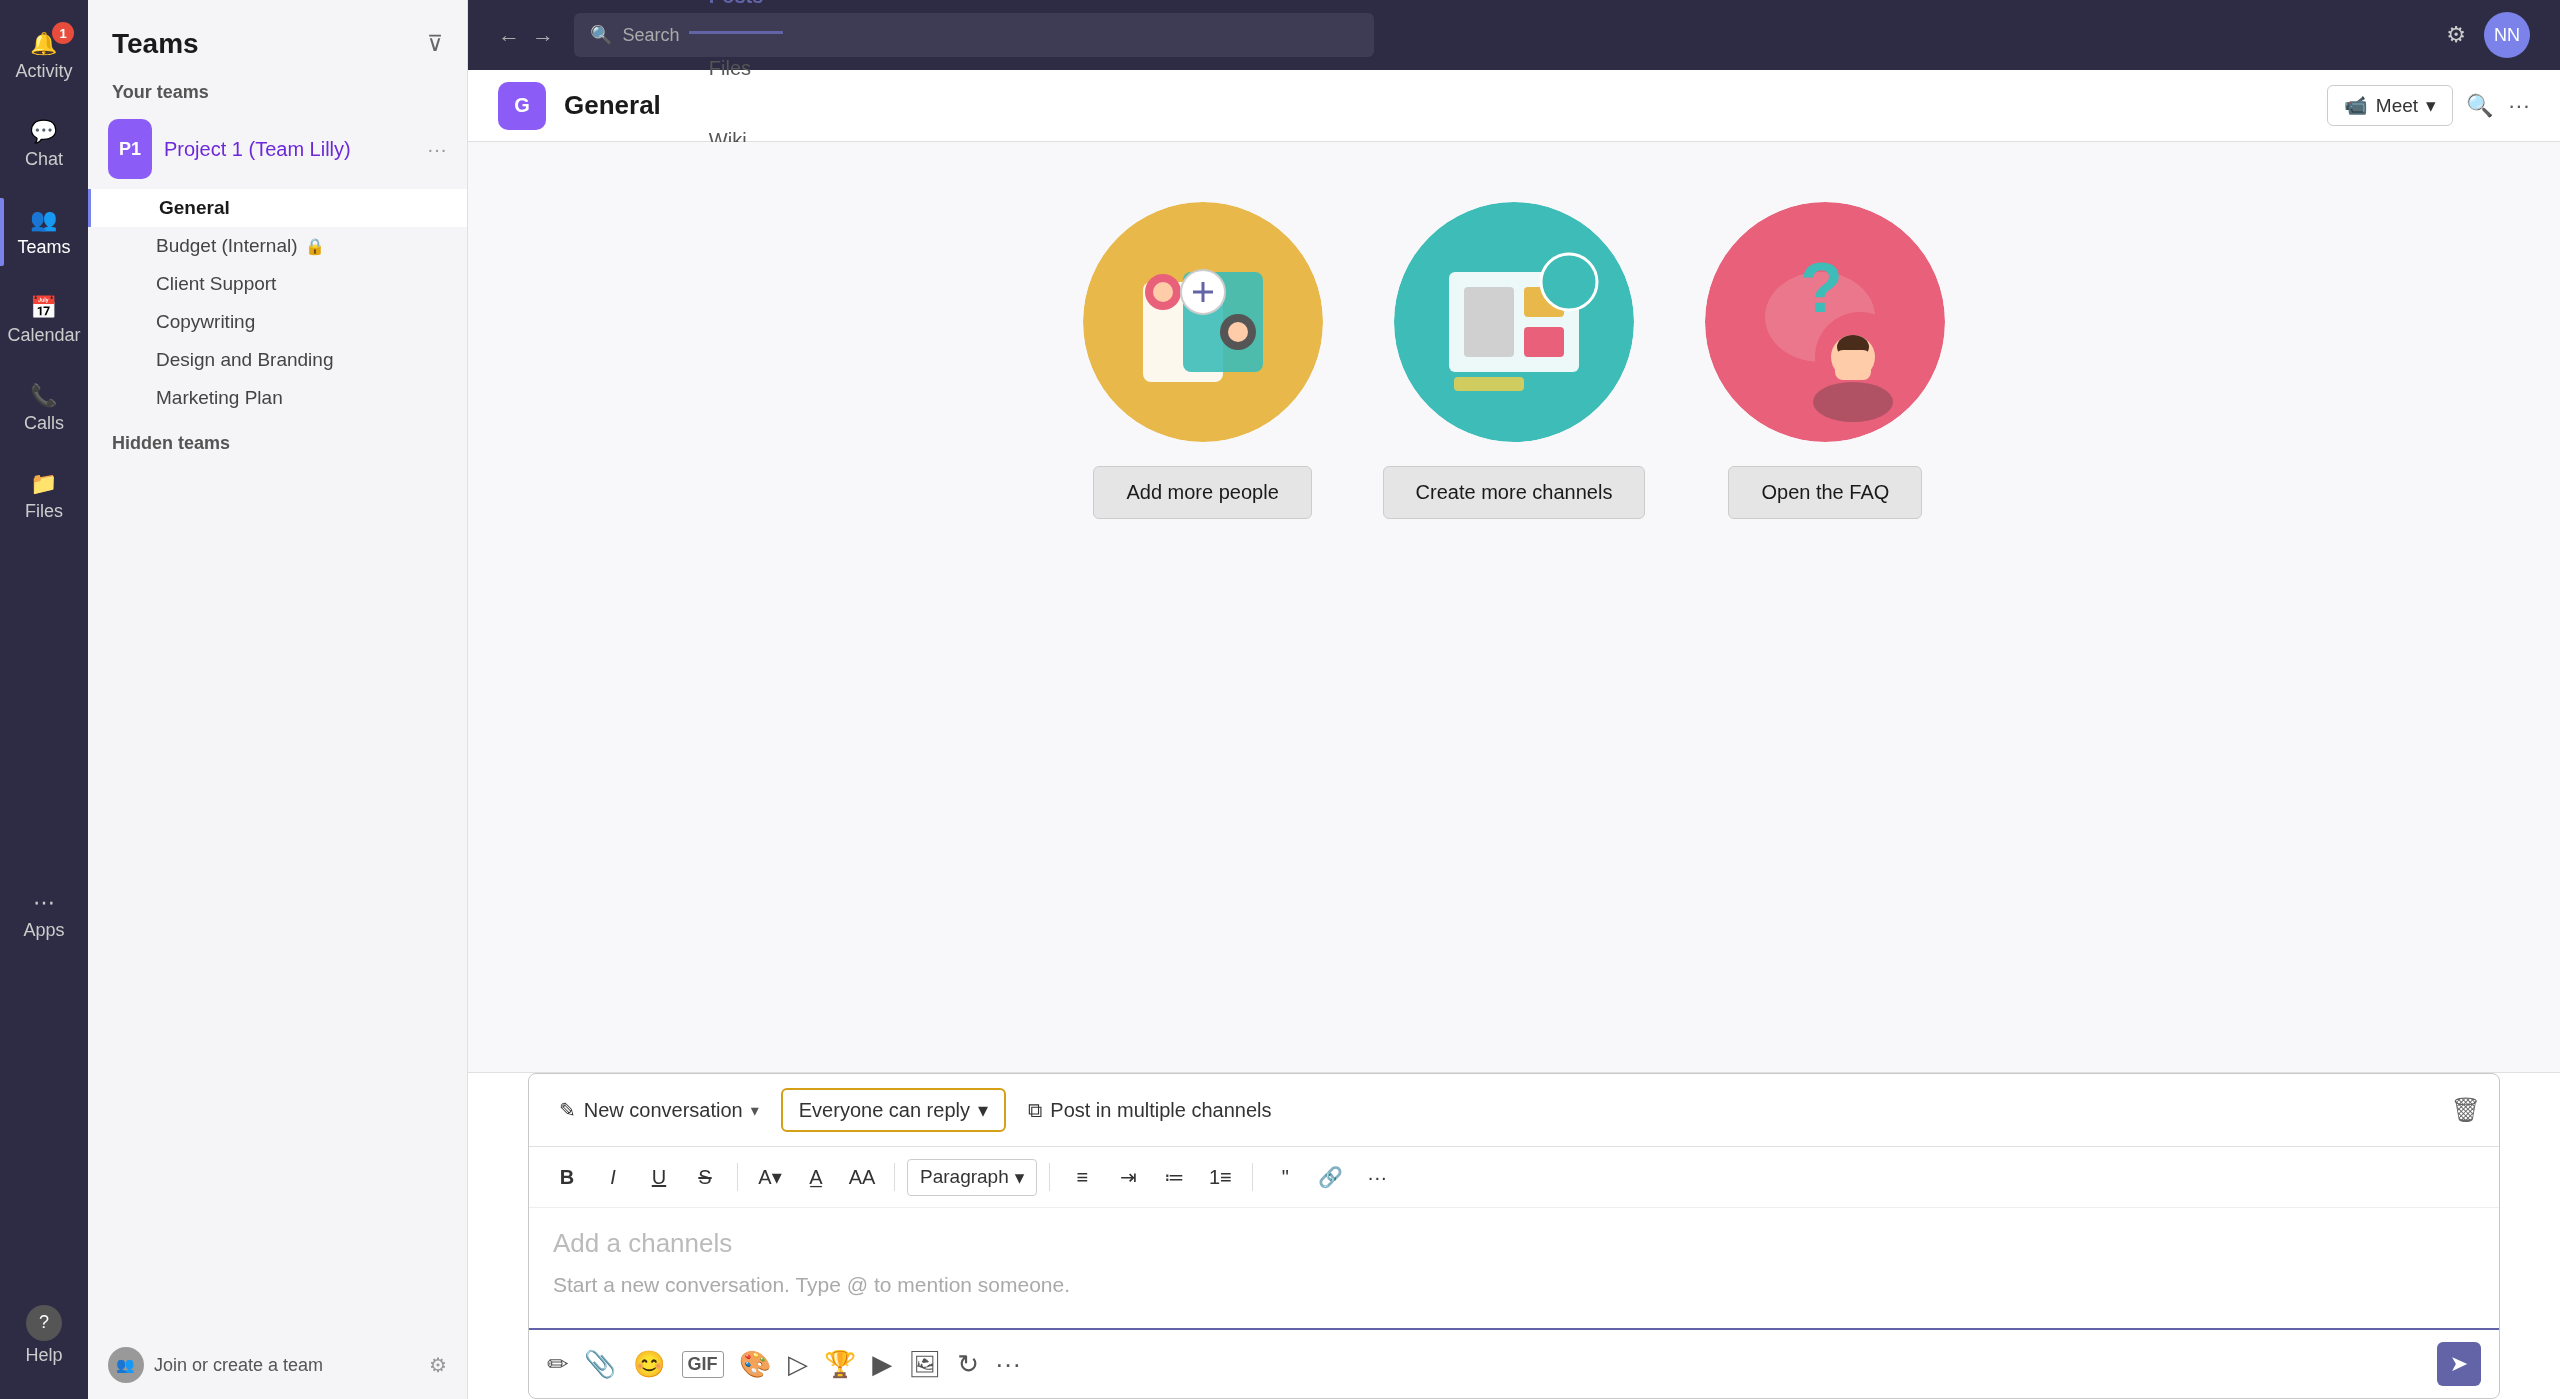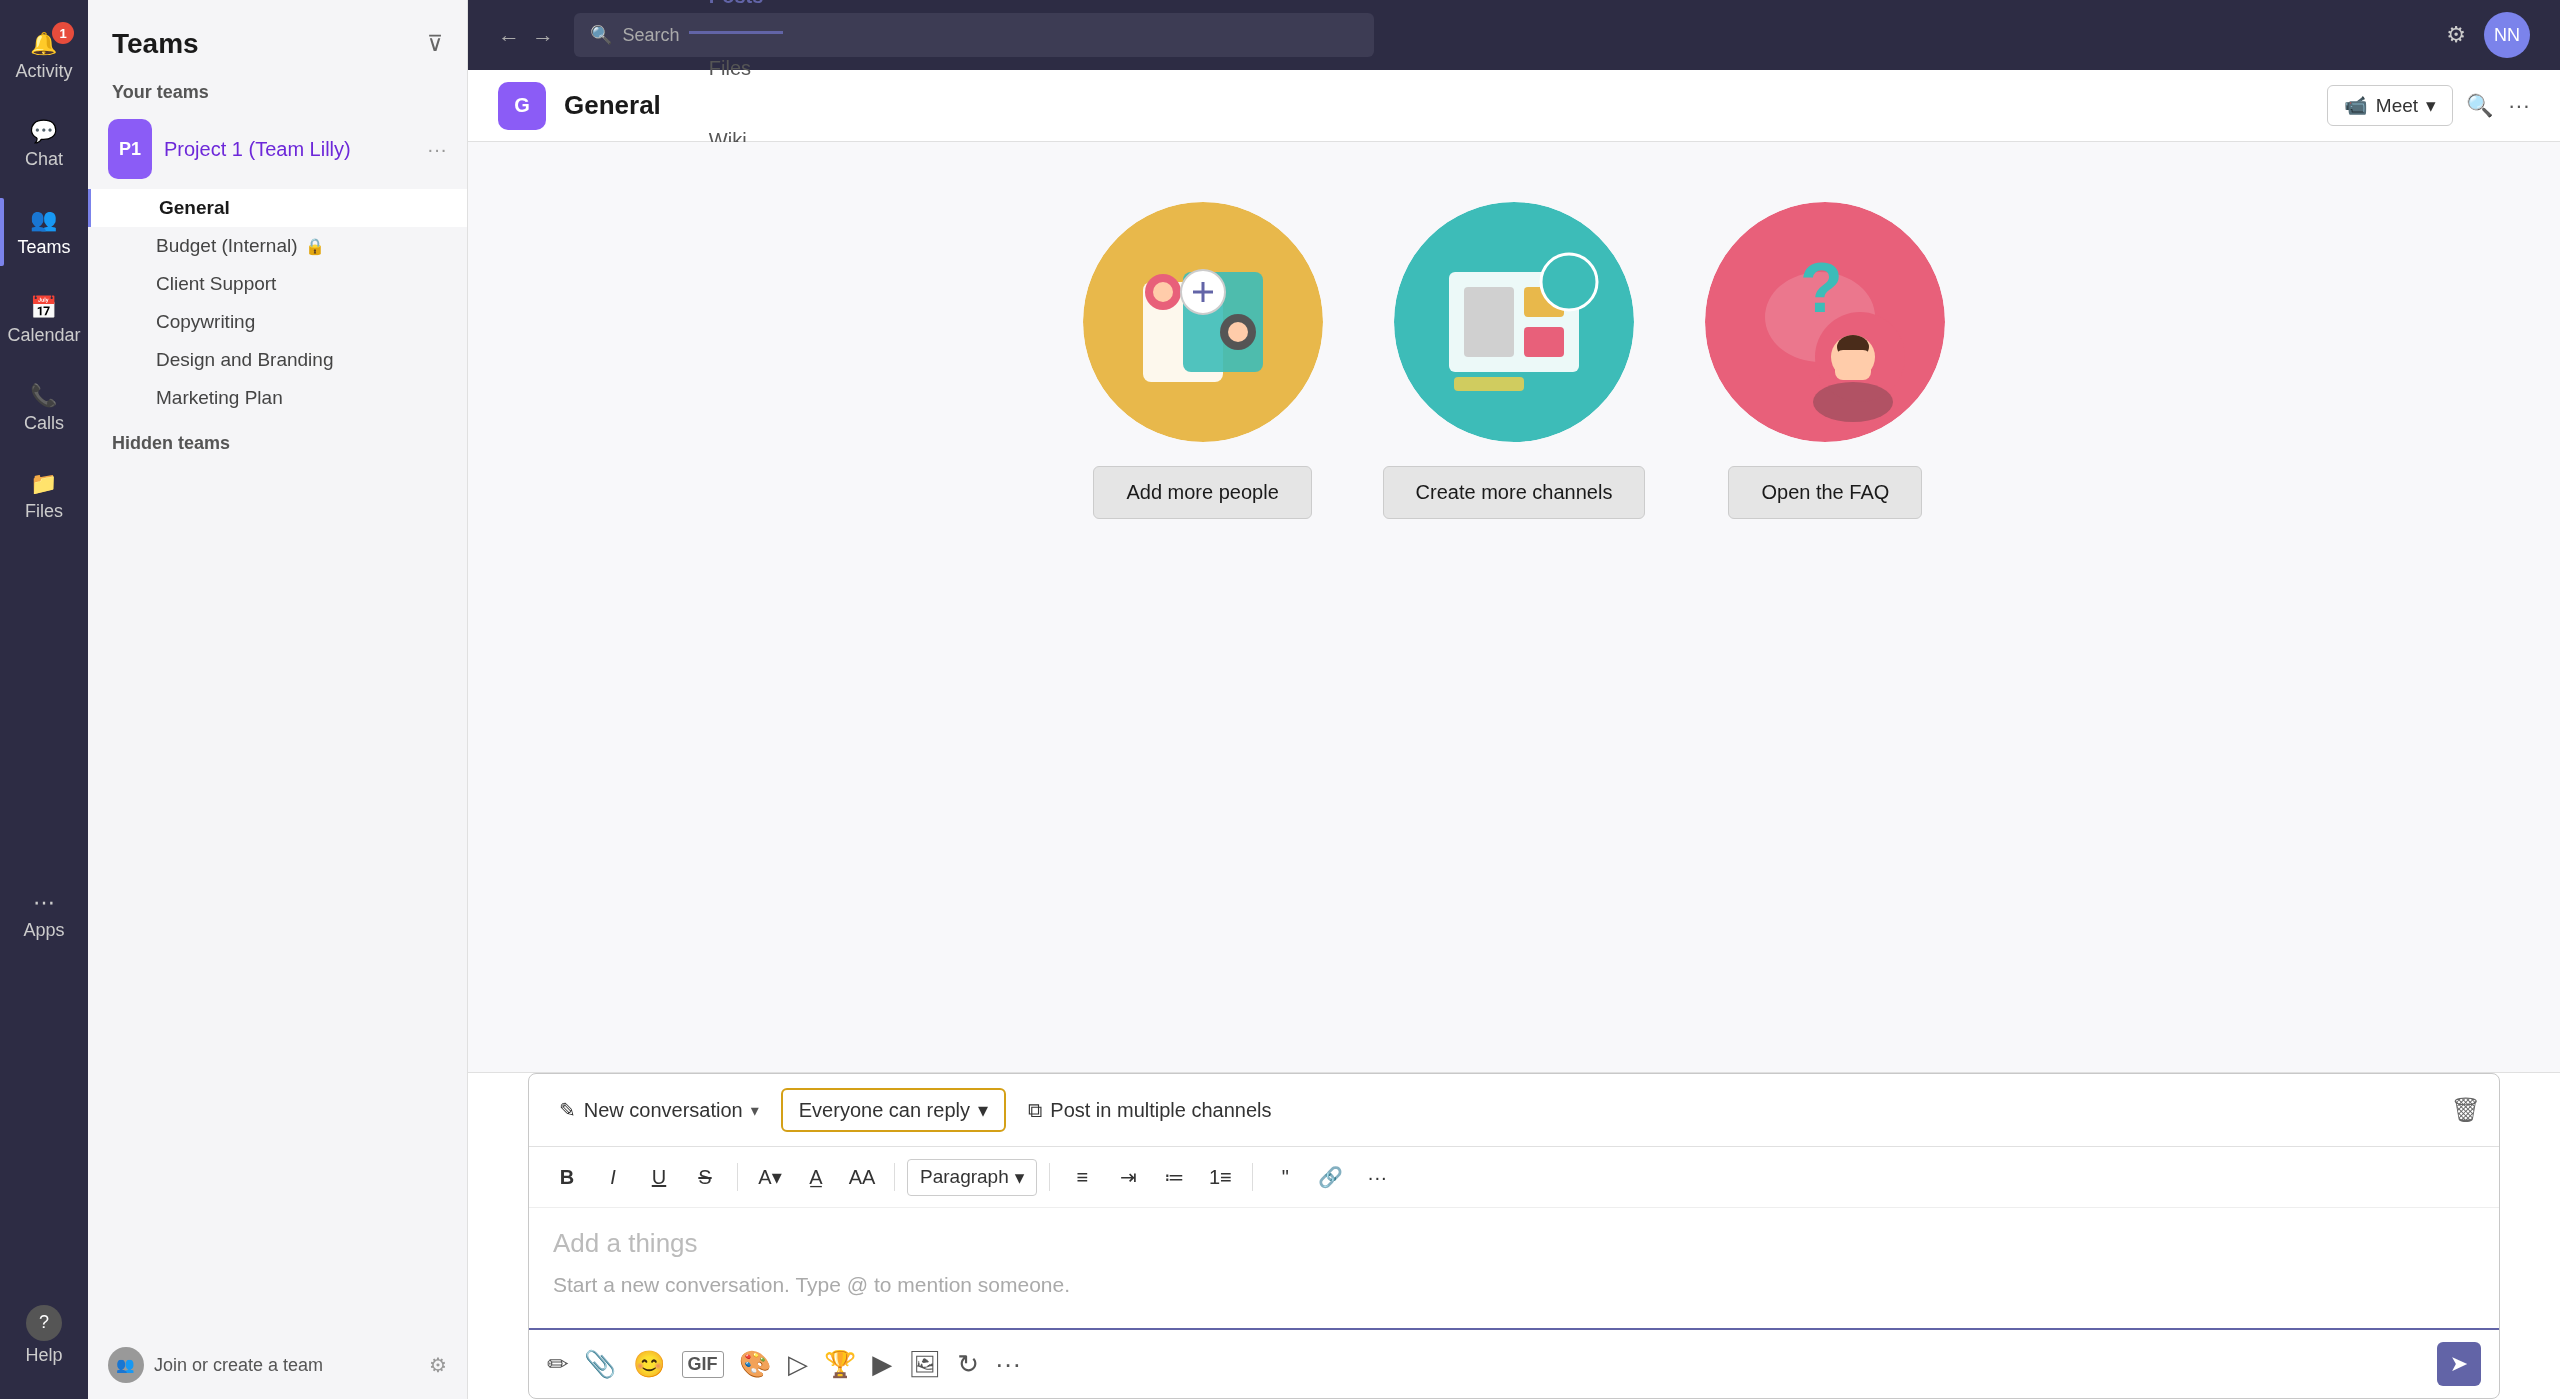--- a/index.html
+++ b/index.html
@@ -594,21 +594,21 @@
             <div class="fmt-btn">⇥</div>
             <div class="fmt-btn">≔</div>
             <div class="fmt-btn">1≡</div>
             <div class="fmt-divider"></div>
             <div class="fmt-btn">"</div>
             <div class="fmt-btn">🔗</div>
             <div class="fmt-btn">···</div>
           </div>
 
           <div class="compose-body">
-            <div class="compose-subject">Add a things</div>
+            <div class="compose-subject">Add a channels</div>
             <div class="compose-placeholder">Start a new conversation. Type @ to mention someone.</div>
           </div>
 
           <div class="compose-actions-bar">
             <div class="compose-action-btn" title="Format">✏</div>
             <div class="compose-action-btn" title="Attach">📎</div>
             <div class="compose-action-btn" title="Emoji">😊</div>
             <div class="compose-action-btn" title="GIF" style="font-size:18px;font-weight:700;border:1px solid #999;padding:2px 5px;border-radius:3px;">GIF</div>
             <div class="compose-action-btn" title="Sticker">🎨</div>
             <div class="compose-action-btn" title="Meet now">▷</div>

